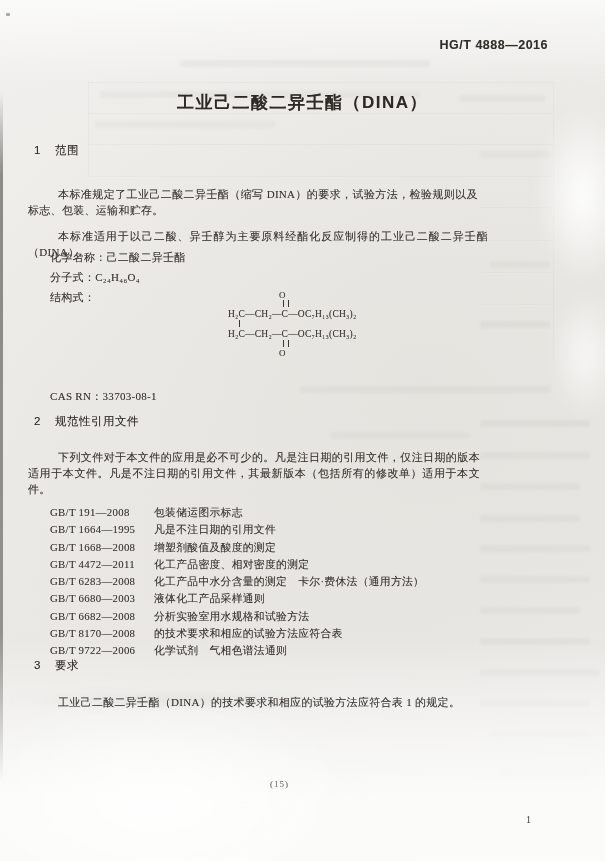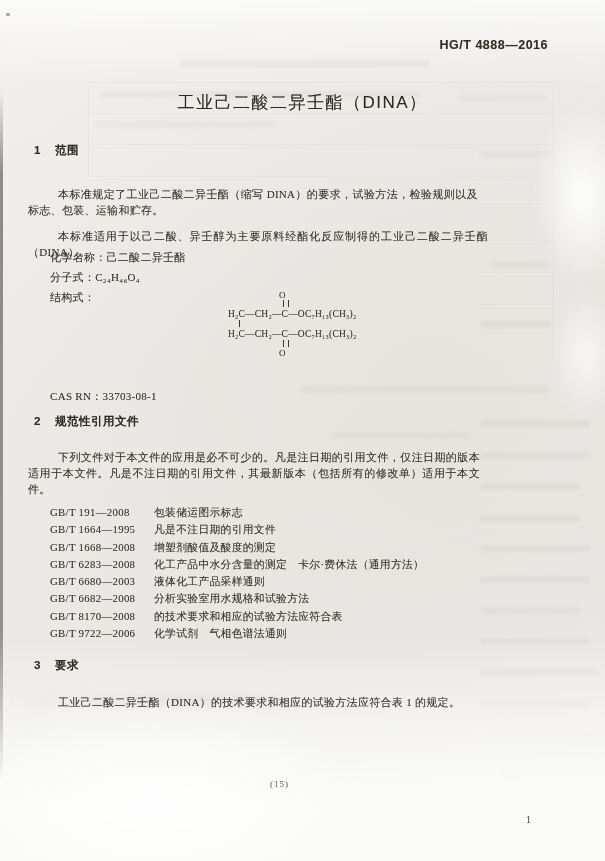--- a/index.html
+++ b/index.html
@@ -19,24 +19,24 @@
   .edge{position:absolute;left:0;top:92px;width:3px;height:690px;z-index:2;
     background:linear-gradient(180deg,rgba(60,58,55,0),rgba(60,58,55,.55) 12%,rgba(60,58,55,.5) 78%,rgba(60,58,55,0));
     filter:blur(.5px);}
   .speck{position:absolute;left:6px;top:13px;width:4px;height:3px;background:#6d6a66;opacity:.55;border-radius:1px;z-index:2;}
   
   .abs{position:absolute;z-index:3;}
   .std-num{top:38px;left:370px;width:178px;text-align:right;
     font-family:"Liberation Sans","DejaVu Sans",sans-serif;font-weight:bold;
     font-size:12.5px;letter-spacing:.5px;color:#322f2b;}
   .doc-title{top:91px;left:0;width:100%;text-align:center;
-    font-family:"Liberation Sans","DejaVu Sans",sans-serif;font-weight:normal;
+    font-family:"Liberation Sans","DejaVu Sans",sans-serif;font-weight:bold;
     font-size:17px;letter-spacing:1.5px;color:#2d2a25;}
   .sec-head{left:34px;font-family:"Liberation Sans","DejaVu Sans",sans-serif;
-    font-weight:bold;font-size:11.5px;color:#2e2a25;letter-spacing:.5px;}
+    font-weight:normal;font-size:11.5px;color:#2e2a25;letter-spacing:.5px;}
   .sec-num{display:inline-block;margin-right:14px;}
   .para{font-size:11px;line-height:16px;letter-spacing:.3px;text-align:justify;}
   .indent{text-indent:30px;}
   .line{font-size:11px;letter-spacing:.3px;white-space:nowrap;}
   .refs{left:50px;top:488px;font-size:10.8px;line-height:17.3px;letter-spacing:.3px;margin-top:16px;}
   .ref-code{display:inline-block;width:104px;}
   .footer-f{font-size:9px;color:#7a766e;letter-spacing:1px;}
   .footer-p{font-size:10px;color:#55524c;}
   
   .struct{left:228px;top:290px;font-size:9.5px;color:#3a352f;letter-spacing:.2px;}
@@ -122,20 +122,21 @@
 
   <div class="abs sec-head" style="top:414px">
     <span class="sec-num">2</span><span>规范性引用文件</span>
   </div>
   <div class="abs para indent" style="left:28px;top:449px;width:452px">下列文件对于本文件的应用是必不可少的。凡是注日期的引用文件，仅注日期的版本适用于本文件。凡是不注日期的引用文件，其最新版本（包括所有的修改单）适用于本文件。</div>
 
   <div class="abs refs">
     <div><span class="ref-code">GB/T 191—2008</span><span>包装储运图示标志</span></div>
     <div><span class="ref-code">GB/T 1664—1995</span><span>凡是不注日期的引用文件</span></div>
     <div><span class="ref-code">GB/T 1668—2008</span><span>增塑剂酸值及酸度的测定</span></div>
+    <div><span class="ref-code">GB/T 4472—2011</span><span>化工产品密度、相对密度的测定</span></div>
     <div><span class="ref-code">GB/T 6283—2008</span><span>化工产品中水分含量的测定　卡尔·费休法（通用方法）</span></div>
     <div><span class="ref-code">GB/T 6680—2003</span><span>液体化工产品采样通则</span></div>
     <div><span class="ref-code">GB/T 6682—2008</span><span>分析实验室用水规格和试验方法</span></div>
     <div><span class="ref-code">GB/T 8170—2008</span><span>的技术要求和相应的试验方法应符合表</span></div>
     <div><span class="ref-code">GB/T 9722—2006</span><span>化学试剂　气相色谱法通则</span></div>
   </div>
 
   <div class="abs sec-head" style="top:658px">
     <span class="sec-num">3</span><span>要求</span>
   </div>

